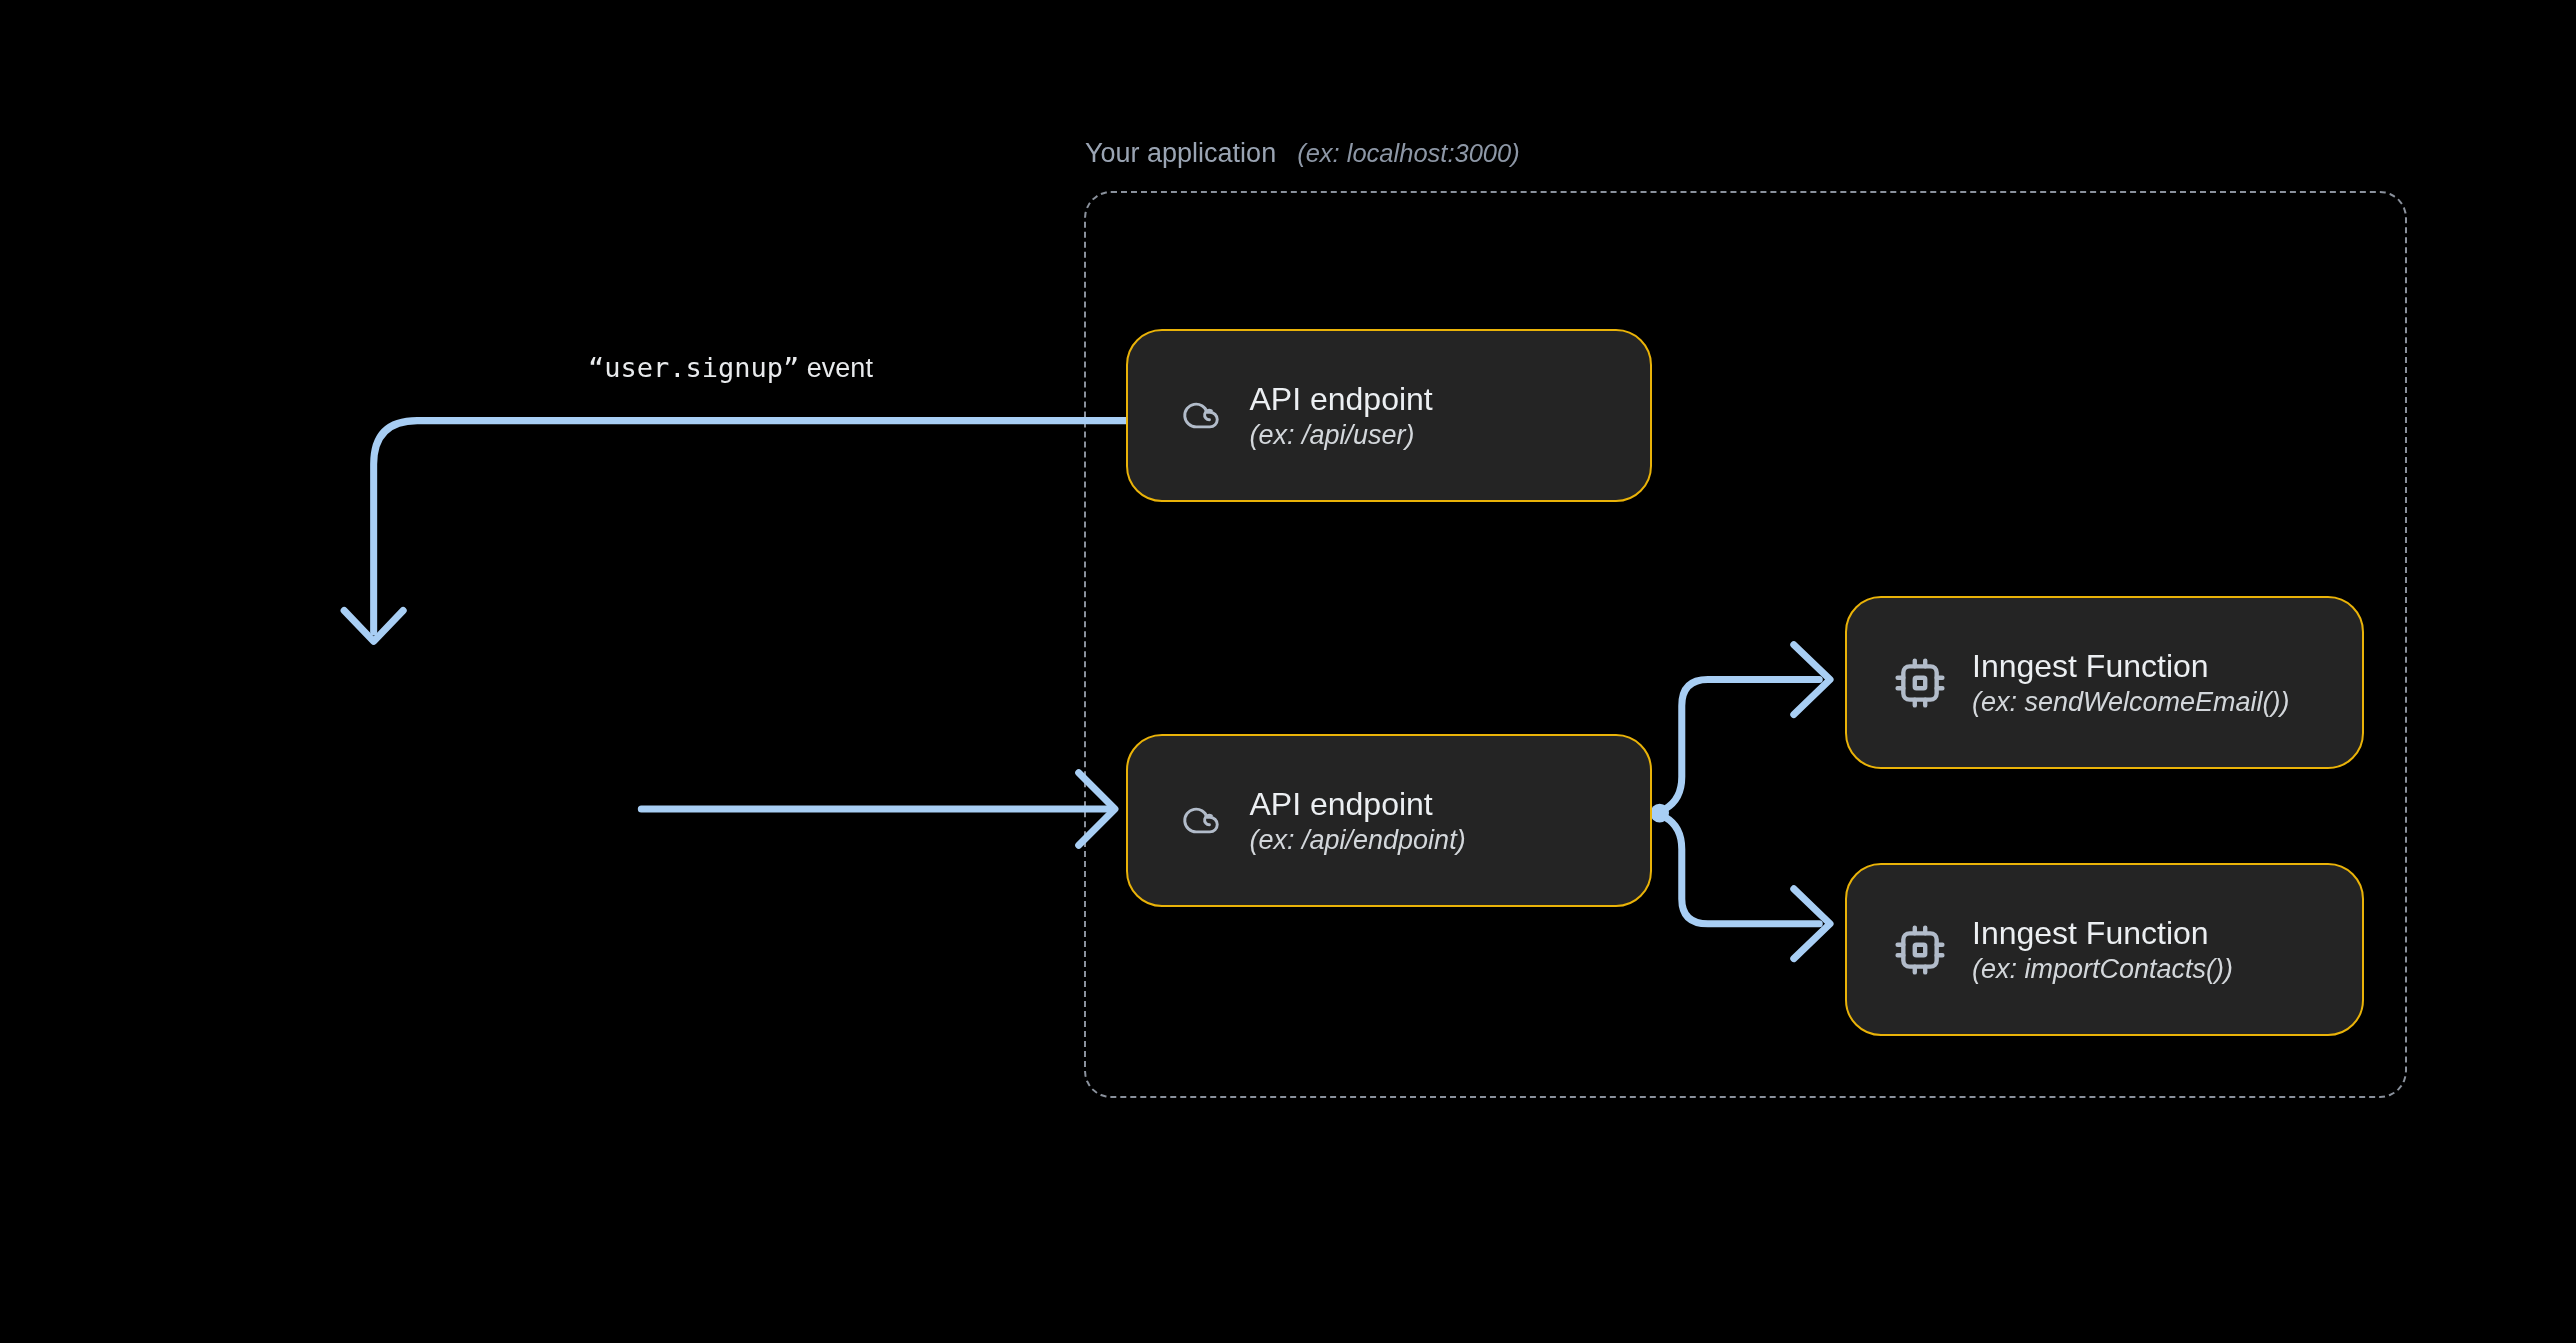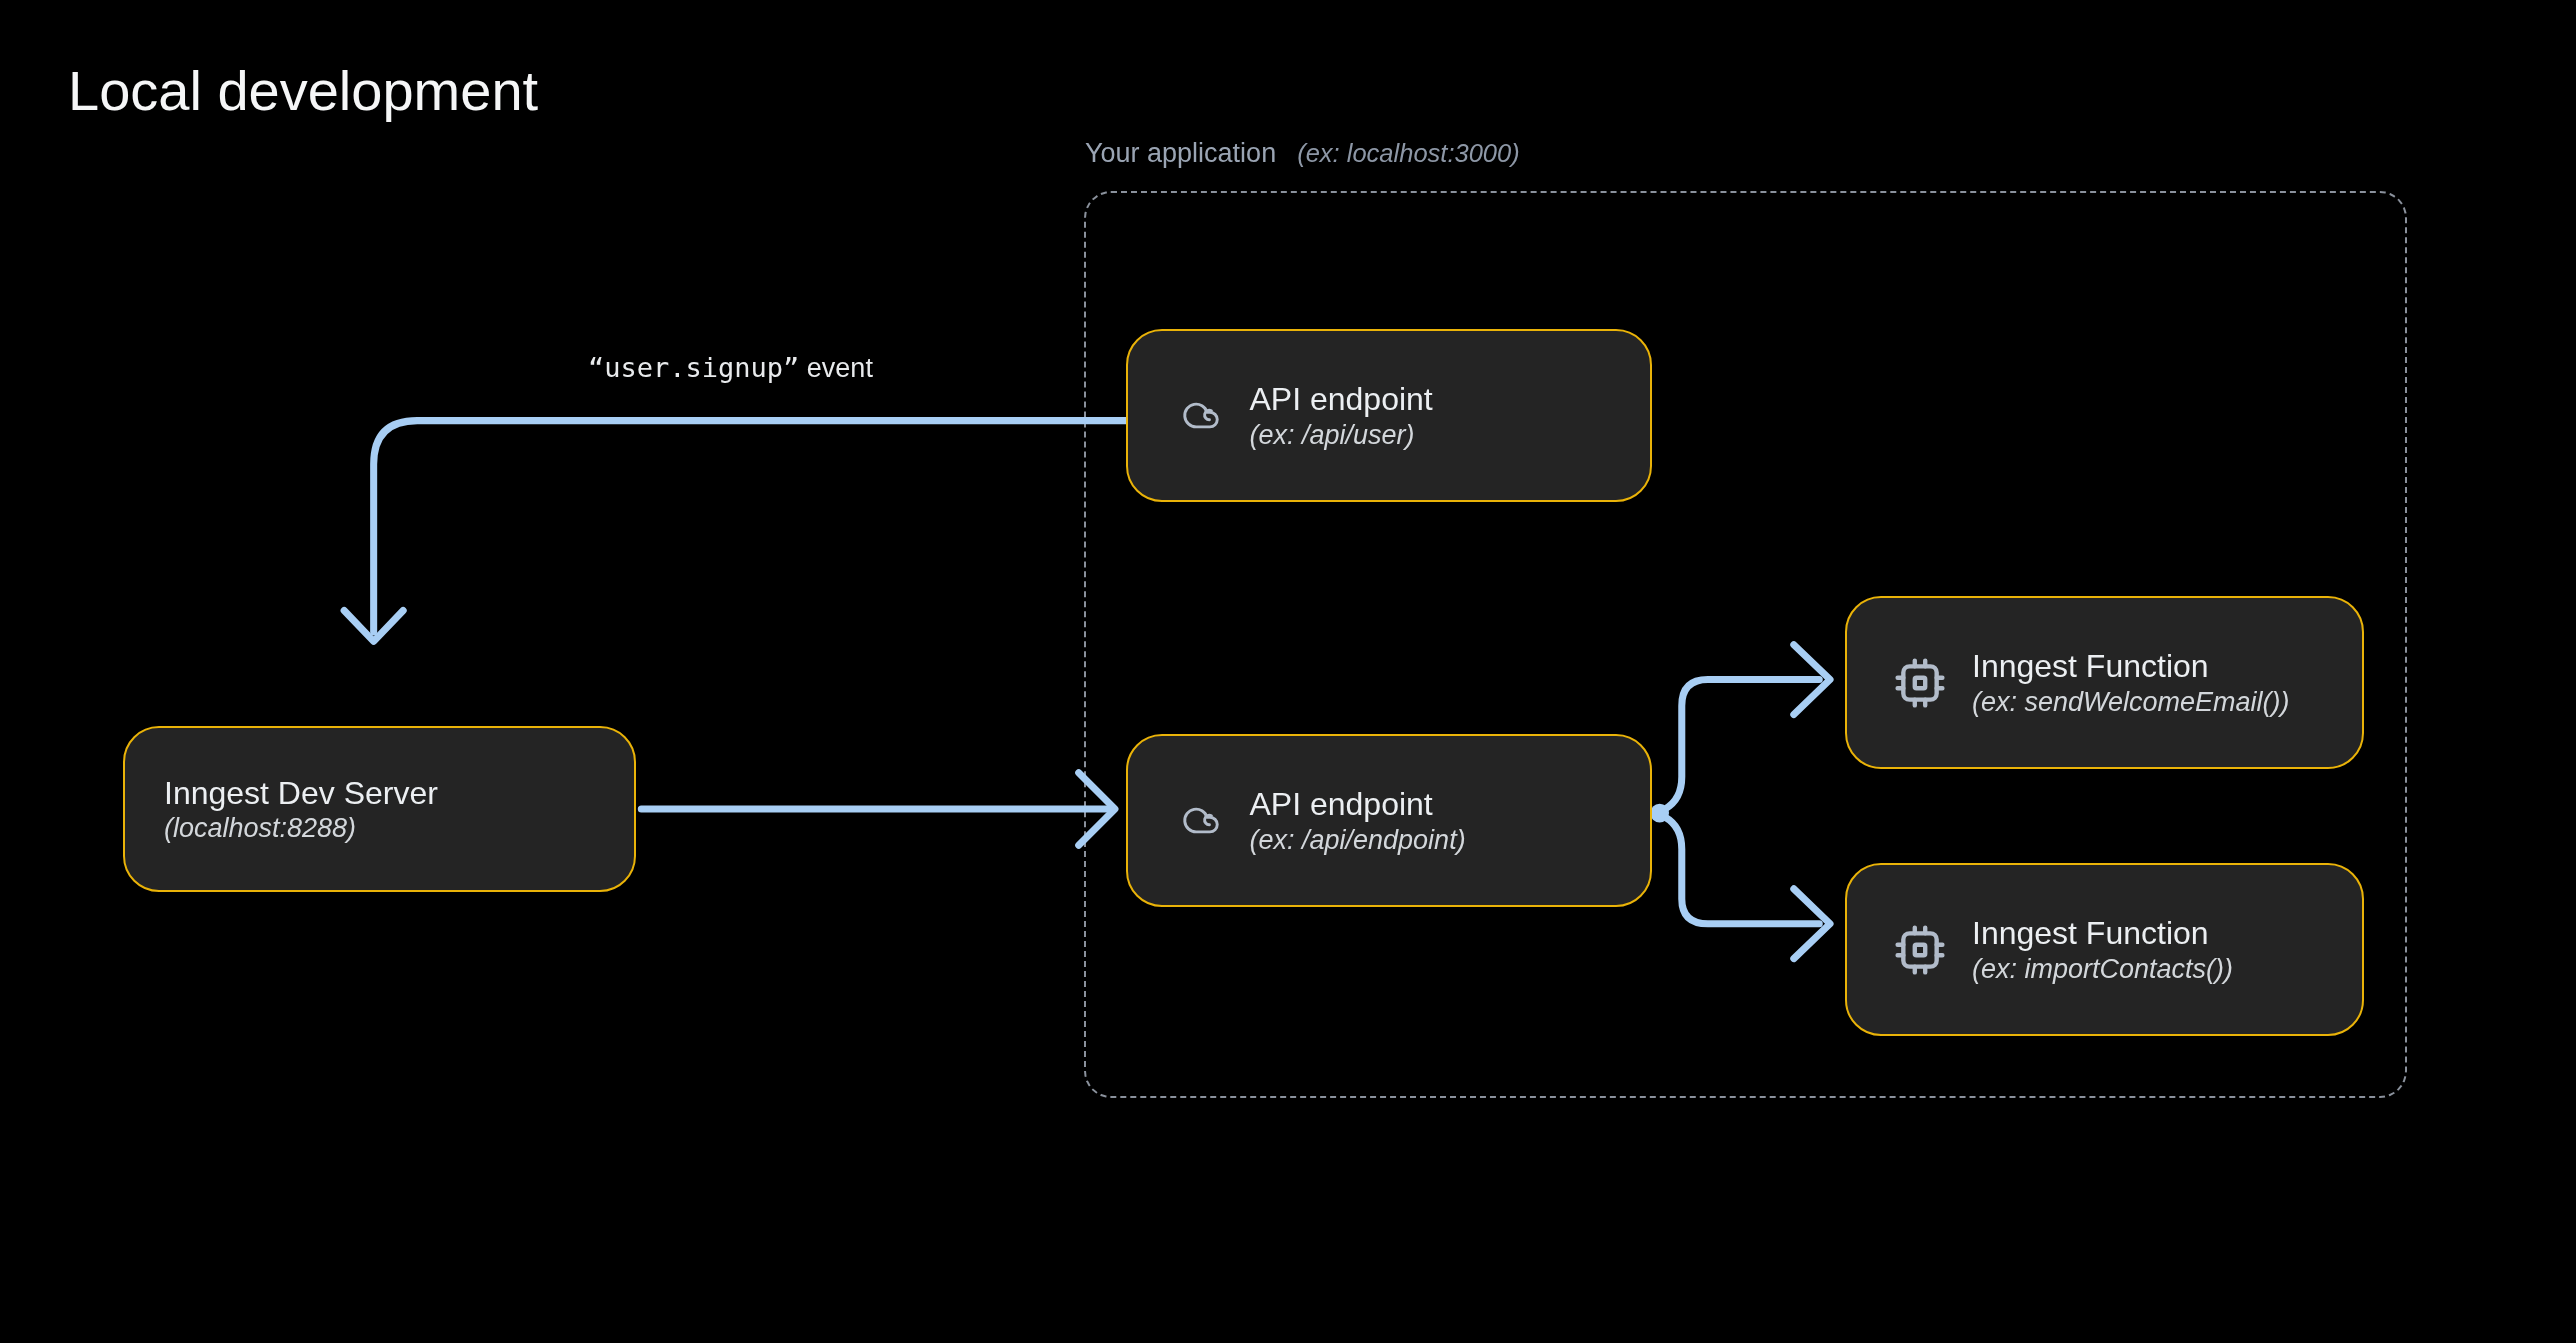--- a/index.html
+++ b/index.html
@@ -111,21 +111,20 @@
     font-size: 27px;
     color: #E8EAEC;
   }
   .node-icon { display: block; }
 </style>
 </head>
 <body>
 
 <div class="canvas">
 
-  <div class="page-title">Local development</div>
 
   <div class="app-label">
     <span>Your application</span><span class="note">(ex: localhost:3000)</span>
   </div>
 
   <div class="app-container"></div>
 
   <svg class="edges" viewBox="0 0 3840 2002" xmlns="http://www.w3.org/2000/svg">
 
     <g>
@@ -146,26 +145,20 @@
     <g>
       <path class="edge-line" d="M 2482 1218 Q 2507 1232 2507 1266 L 2507 1340 Q 2507 1377 2546 1377 L 2712 1377"></path>
       <path class="edge-line" d="M 2674 1325 L 2728 1377 L 2674 1429"></path>
     </g>
   </svg>
 
   <div class="event-label">
     <span class="code">“user.signup”</span><span> event</span>
   </div>
 
-  <div class="node" id="node-dev-server">
-    <div class="text">
-      <div class="label">Inngest Dev Server</div>
-      <div class="sublabel">(localhost:8288)</div>
-    </div>
-  </div>
 
   <div class="node" id="node-api-user">
     <div class="icon-wrap">
       <svg class="node-icon" width="46" height="39" viewBox="0 0 24 24" fill="none" stroke="#B2BCCA" stroke-width="1.8" stroke-linecap="round" stroke-linejoin="round">
         <path d="M17.5 19H9a7 7 0 1 1 6.71-9h1.79a4.5 4.5 0 1 1 0 9Z"></path>
         <path d="M17.2 14.6a2.9 2.9 0 1 1 1.2-5.5"></path>
       </svg>
     </div>
     <div class="text">
       <div class="label">API endpoint</div>

